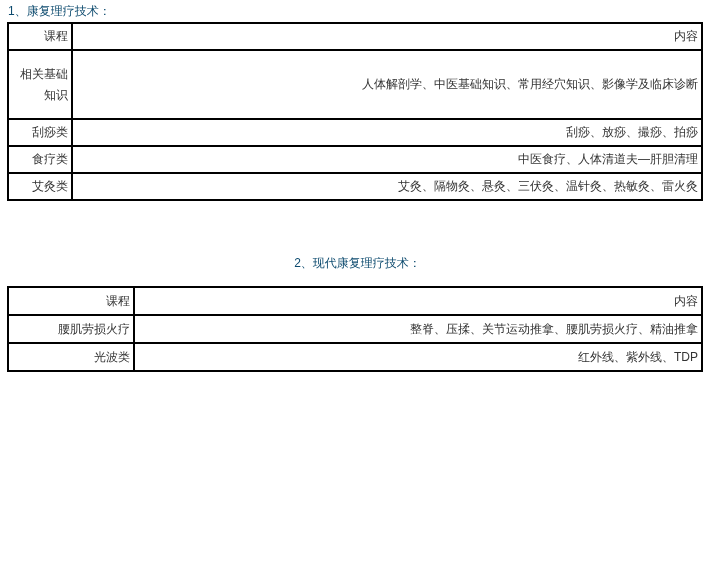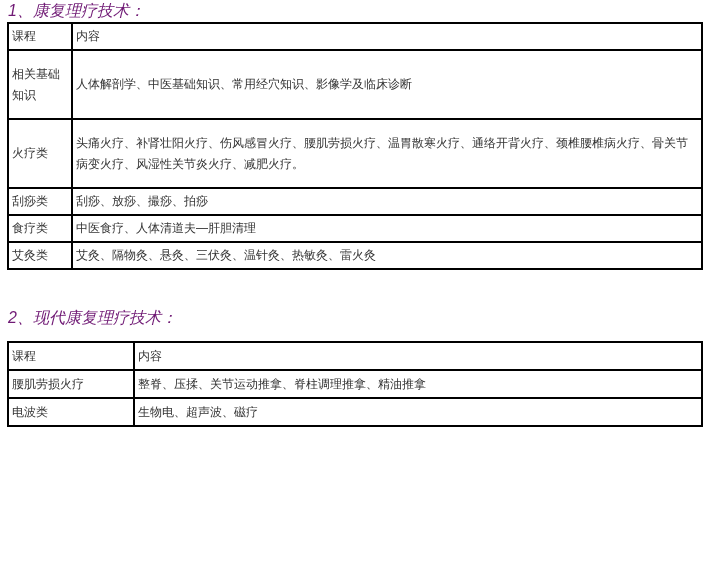--- a/index.html
+++ b/index.html
@@ -14,40 +14,40 @@
     padding: 4px 0 0 7px;
     font-family: "Liberation Sans", sans-serif;
     font-size: 12px;
     color: #333333;
     background: #ffffff;
     overflow: hidden;
   }
   .section-title {
     margin: 0 0 0 1px;
     padding: 0;
-    font-size: 16px;
+    font-size: 12px;
     font-weight: normal;
     line-height: 14px;
-    color: #701a75;
-    font-style: italic;
+    color: #0c4a6e;
   }
   .title-2 {
-    margin-top: 41px;
+    margin-top: 55px;
     margin-bottom: 16px;
+    text-align: center;
   }
   table.course-table {
     border-collapse: collapse;
     table-layout: fixed;
     width: 696px;
     margin-top: 4px;
   }
   table.course-table td, table.course-table th {
     border: 2px solid #000000;
     font-weight: normal;
-    text-align: left;
+    text-align: right;
     vertical-align: middle;
     padding: 2px 3px;
     line-height: 21px;
     word-break: break-all;
     overflow: hidden;
   }
   .t1 .col-course { width: 56px; }
   .t2 .col-course { width: 118px; }
   .t1 tr.row-hd  { height: 22px; }
   .t1 tr.row-lg  { height: 69px; }
@@ -64,24 +64,20 @@
   <table class="course-table t1">
     <tbody>
         <tr class="row-hd">
       <th class="col-course">课程</th>
       <th>内容</th>
     </tr>
     <tr class="row-lg">
       <td class="col-course">相关基础知识</td>
       <td>人体解剖学、中医基础知识、常用经穴知识、影像学及临床诊断</td>
     </tr>
-    <tr class="row-lg">
-      <td class="col-course">火疗类</td>
-      <td>头痛火疗、补肾壮阳火疗、伤风感冒火疗、腰肌劳损火疗、温胃散寒火疗、通络开背火疗、颈椎腰椎病火疗、骨关节病变火疗、风湿性关节炎火疗、减肥火疗。</td>
-    </tr>
     <tr class="row-sm">
       <td class="col-course">刮痧类</td>
       <td>刮痧、放痧、撮痧、拍痧</td>
     </tr>
     <tr class="row-sm">
       <td class="col-course">食疗类</td>
       <td>中医食疗、人体清道夫—肝胆清理</td>
     </tr>
     <tr class="row-sm">
       <td class="col-course">艾灸类</td>
@@ -93,22 +89,22 @@
   <p class="section-title title-2">2、现代康复理疗技术：</p>
 
   <table class="course-table t2">
     <tbody>
         <tr>
       <th class="col-course">课程</th>
       <th>内容</th>
     </tr>
     <tr>
       <td class="col-course">腰肌劳损火疗</td>
-      <td>整脊、压揉、关节运动推拿、脊柱调理推拿、精油推拿</td>
+      <td>整脊、压揉、关节运动推拿、腰肌劳损火疗、精油推拿</td>
     </tr>
     <tr>
-      <td class="col-course">电波类</td>
-      <td>生物电、超声波、磁疗</td>
+      <td class="col-course">光波类</td>
+      <td>红外线、紫外线、TDP</td>
     </tr>
   </tbody>
     </table>
 
 </div>
 
 </body></html>

